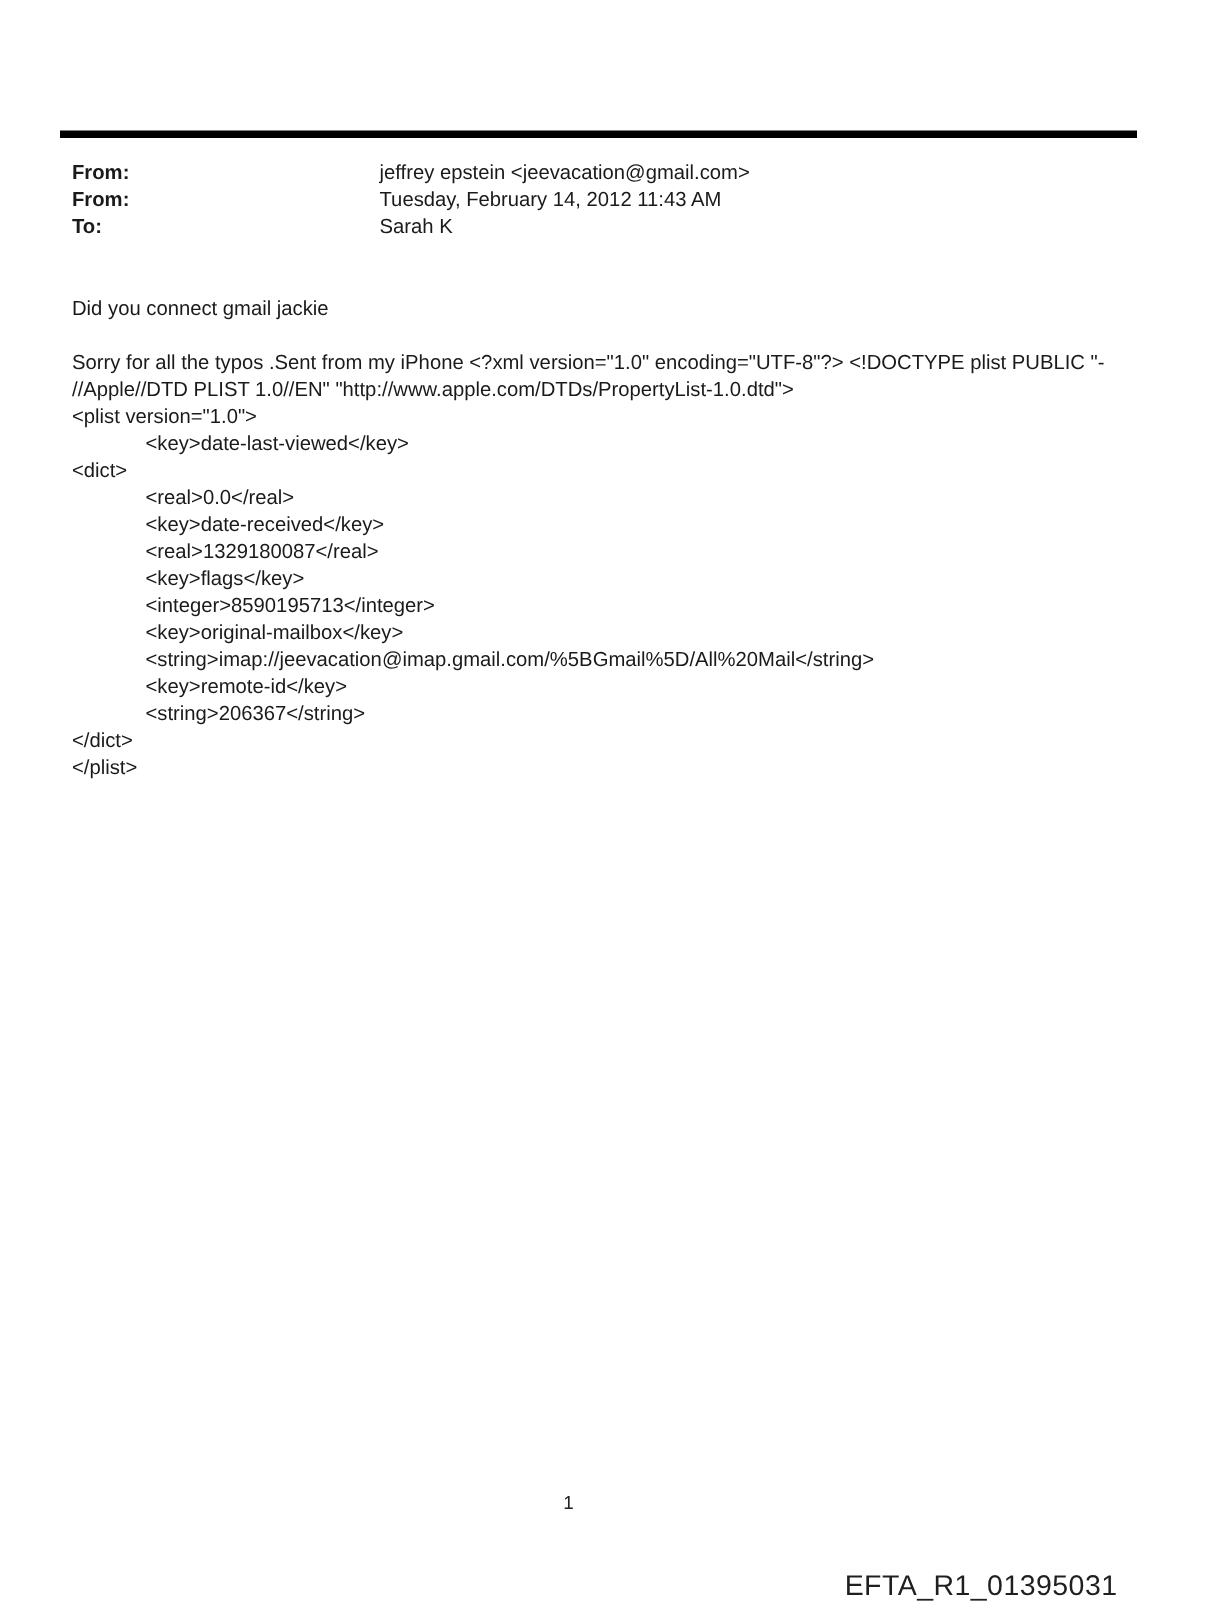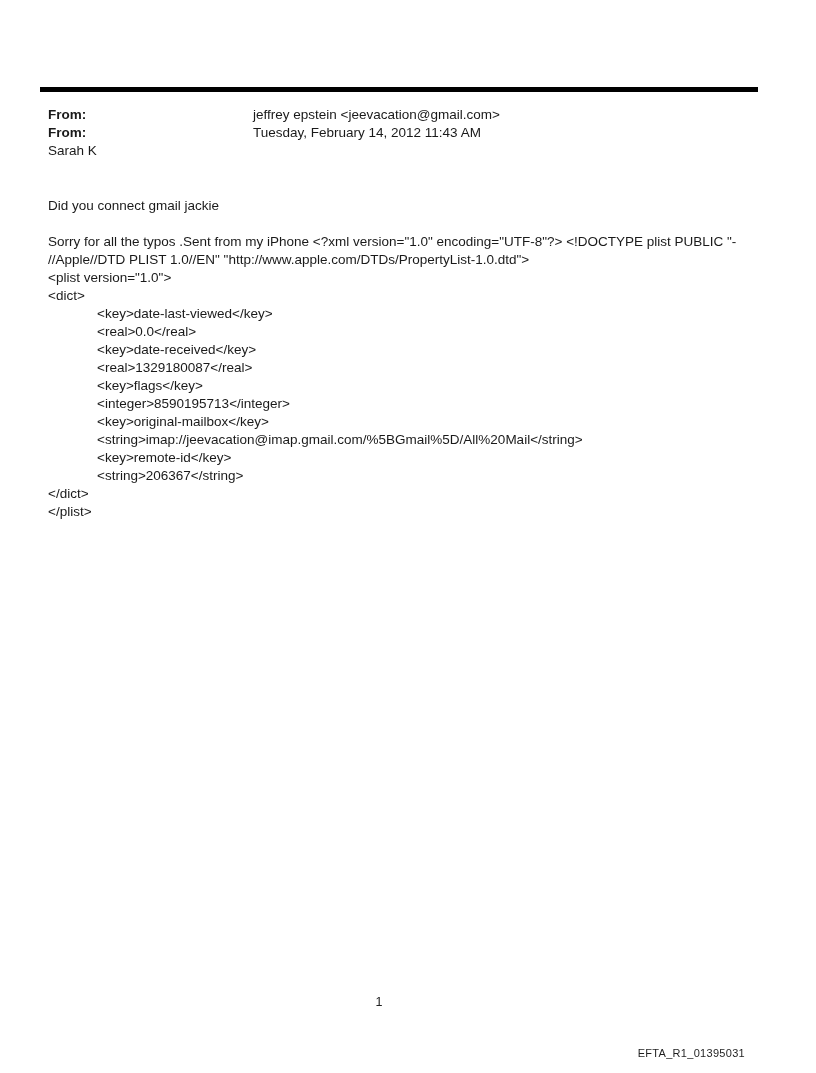--- a/index.html
+++ b/index.html
@@ -58,21 +58,21 @@
     top: 995px;
     width: 100%;
     text-align: center;
     font-size: 12.5px;
     color: #222222;
   }
   .bates {
     position: absolute;
     right: 13px;
     top: 1047px;
-    font-size: 11px;
+    font-size: 19px;
     color: #1f1f1f;
     letter-spacing: 0.3px;
   }
 </style>
 </head>
 <body>
 
 <div class="page">
 
   <div class="divider"></div>
@@ -80,32 +80,33 @@
   <div class="email-header">
     <div class="header-row">
       <span class="header-label">From:</span>
       <span class="header-value">jeffrey epstein &lt;jeevacation@gmail.com&gt;</span>
     </div>
     <div class="header-row">
       <span class="header-label">From:</span>
       <span class="header-value">Tuesday, February 14, 2012 11:43 AM</span>
     </div>
     <div class="header-row">
+      <span class="header-label">To:</span>
       <span class="header-value">Sarah K</span>
     </div>
   </div>
 
   <div class="email-body">
     <div class="line">Did you connect gmail jackie</div>
     <div class="blank-line"></div>
     <div class="line">Sorry for all the typos .Sent from my iPhone &lt;?xml version="1.0" encoding="UTF-8"?&gt; &lt;!DOCTYPE plist PUBLIC "-</div>
     <div class="line">//Apple//DTD PLIST 1.0//EN" "http://www.apple.com/DTDs/PropertyList-1.0.dtd"&gt;</div>
     <div class="line">&lt;plist version="1.0"&gt;</div>
+    <div class="line ind">&lt;key&gt;date-last-viewed&lt;/key&gt;</div>
     <div class="line">&lt;dict&gt;</div>
-    <div class="line ind">&lt;key&gt;date-last-viewed&lt;/key&gt;</div>
     <div class="line ind">&lt;real&gt;0.0&lt;/real&gt;</div>
     <div class="line ind">&lt;key&gt;date-received&lt;/key&gt;</div>
     <div class="line ind">&lt;real&gt;1329180087&lt;/real&gt;</div>
     <div class="line ind">&lt;key&gt;flags&lt;/key&gt;</div>
     <div class="line ind">&lt;integer&gt;8590195713&lt;/integer&gt;</div>
     <div class="line ind">&lt;key&gt;original-mailbox&lt;/key&gt;</div>
     <div class="line ind">&lt;string&gt;imap://jeevacation@imap.gmail.com/%5BGmail%5D/All%20Mail&lt;/string&gt;</div>
     <div class="line ind">&lt;key&gt;remote-id&lt;/key&gt;</div>
     <div class="line ind">&lt;string&gt;206367&lt;/string&gt;</div>
     <div class="line">&lt;/dict&gt;</div>

